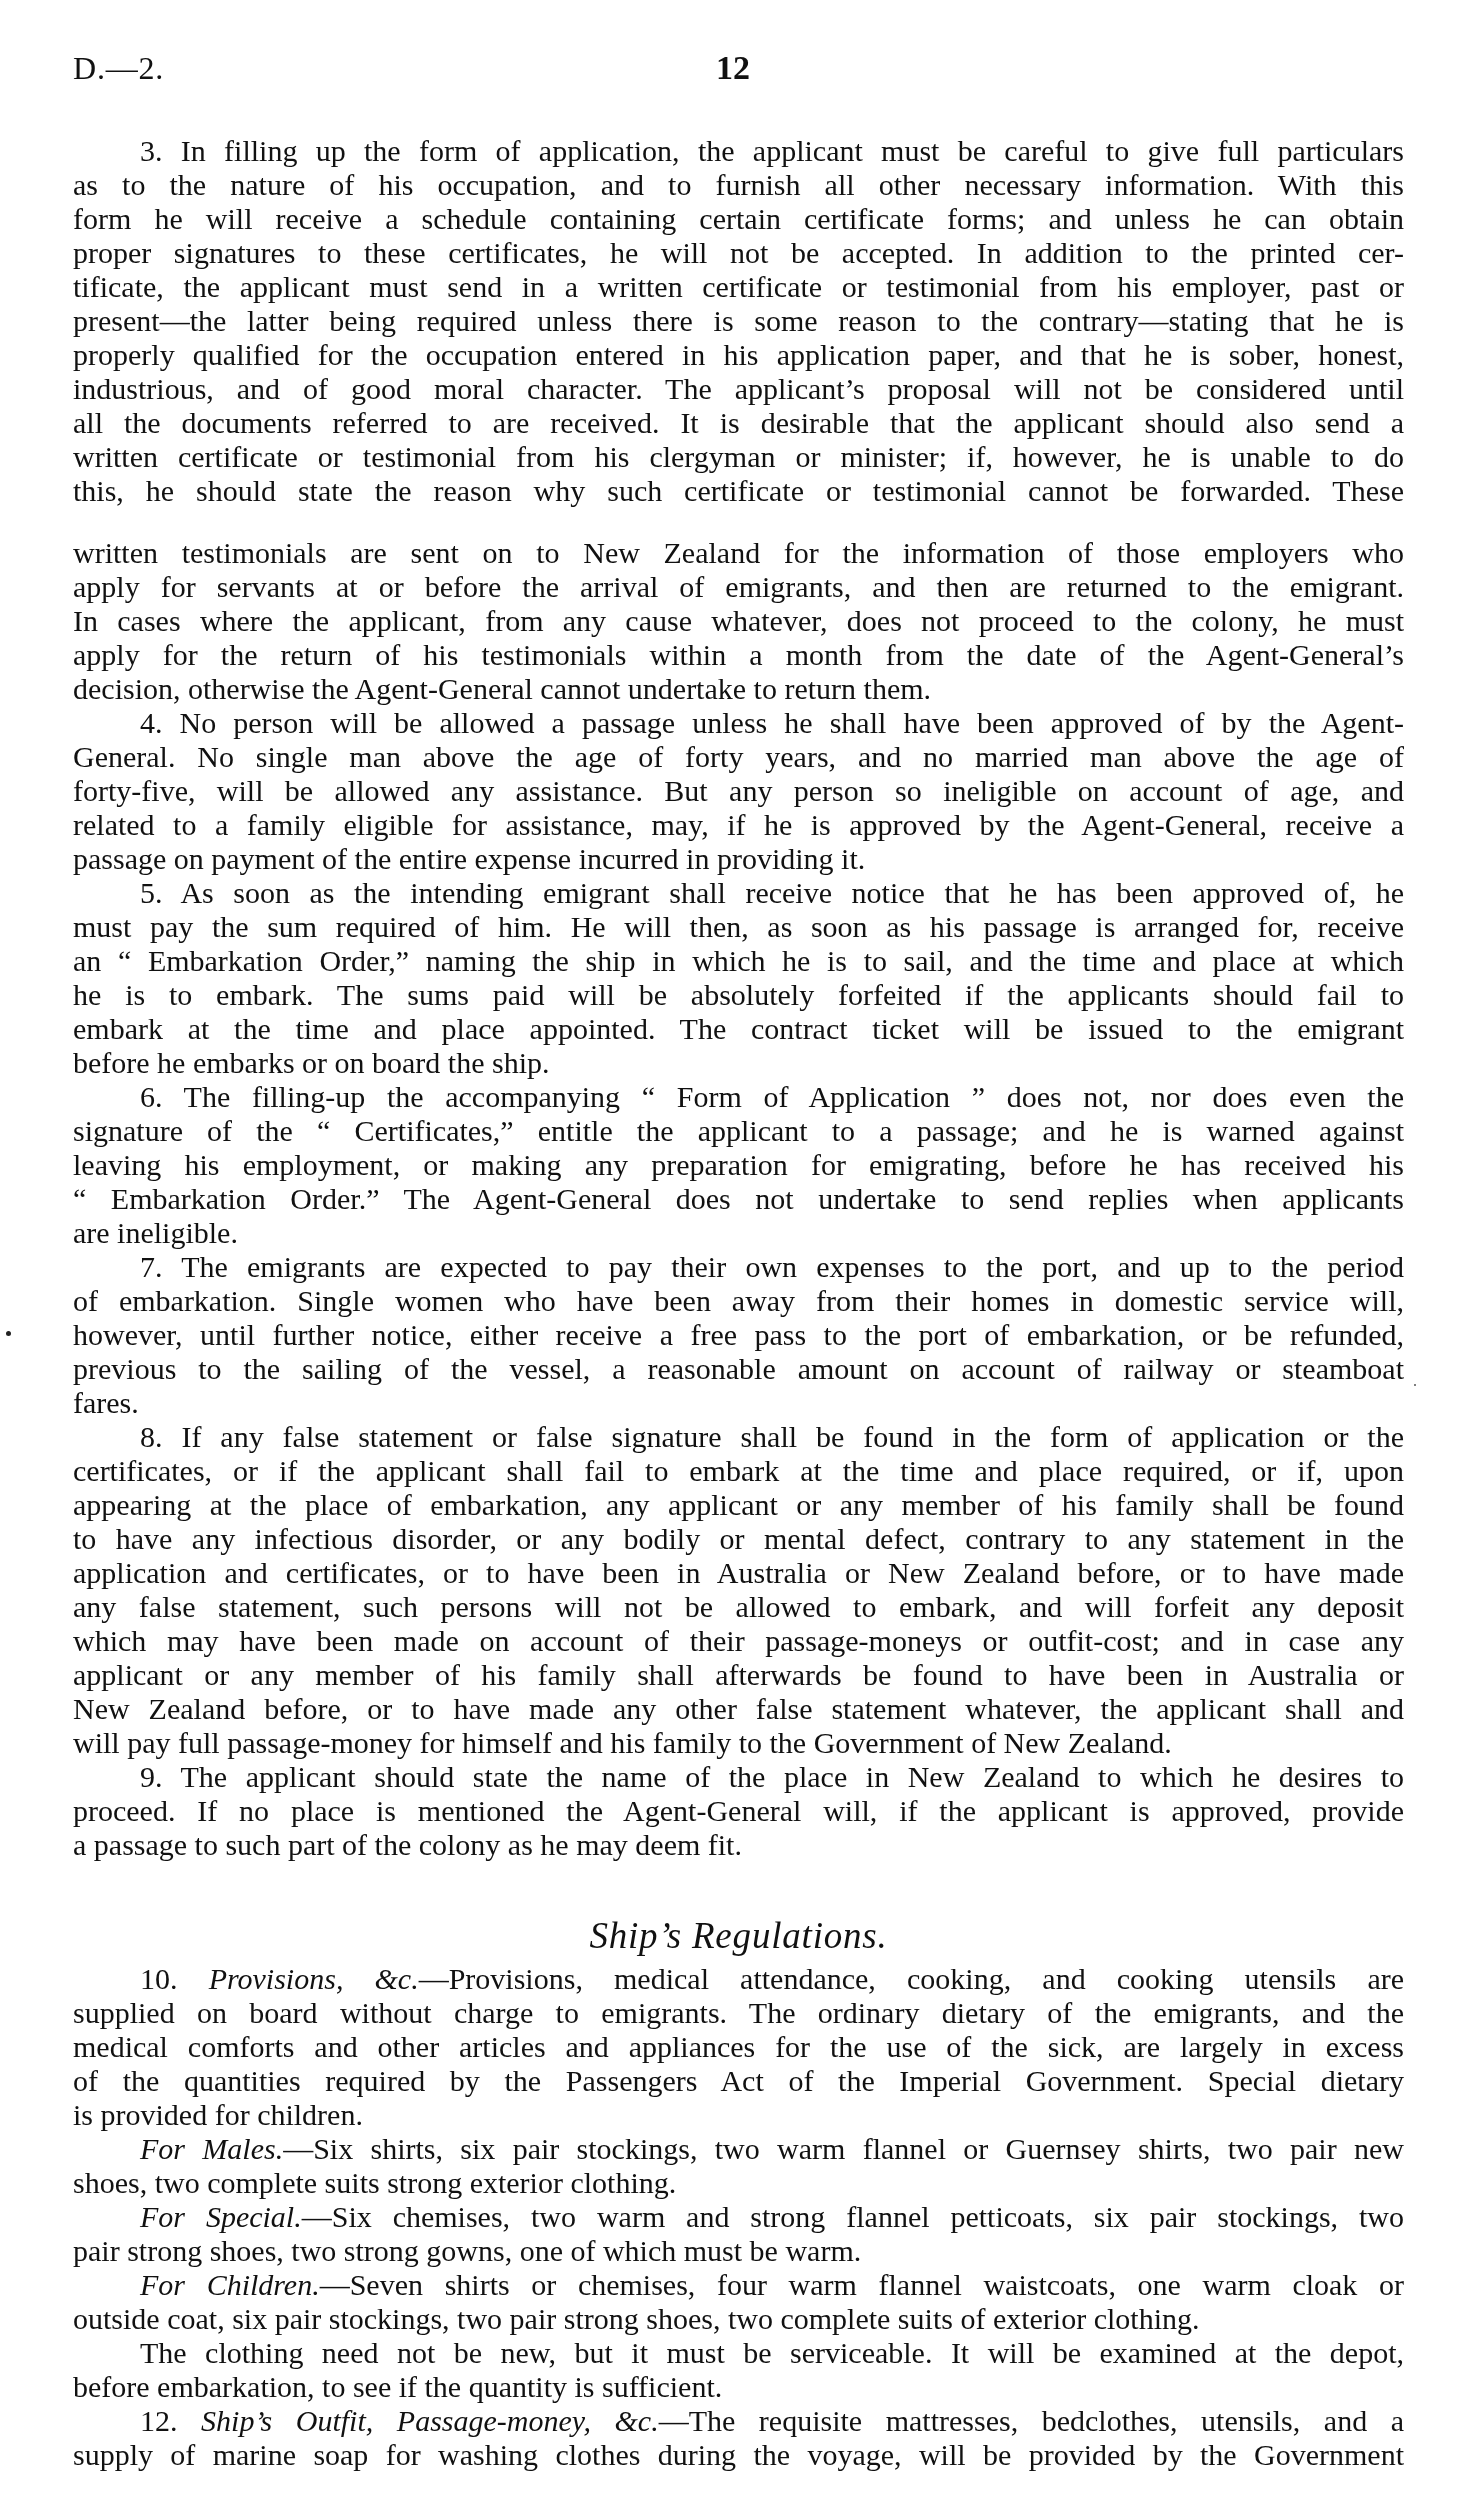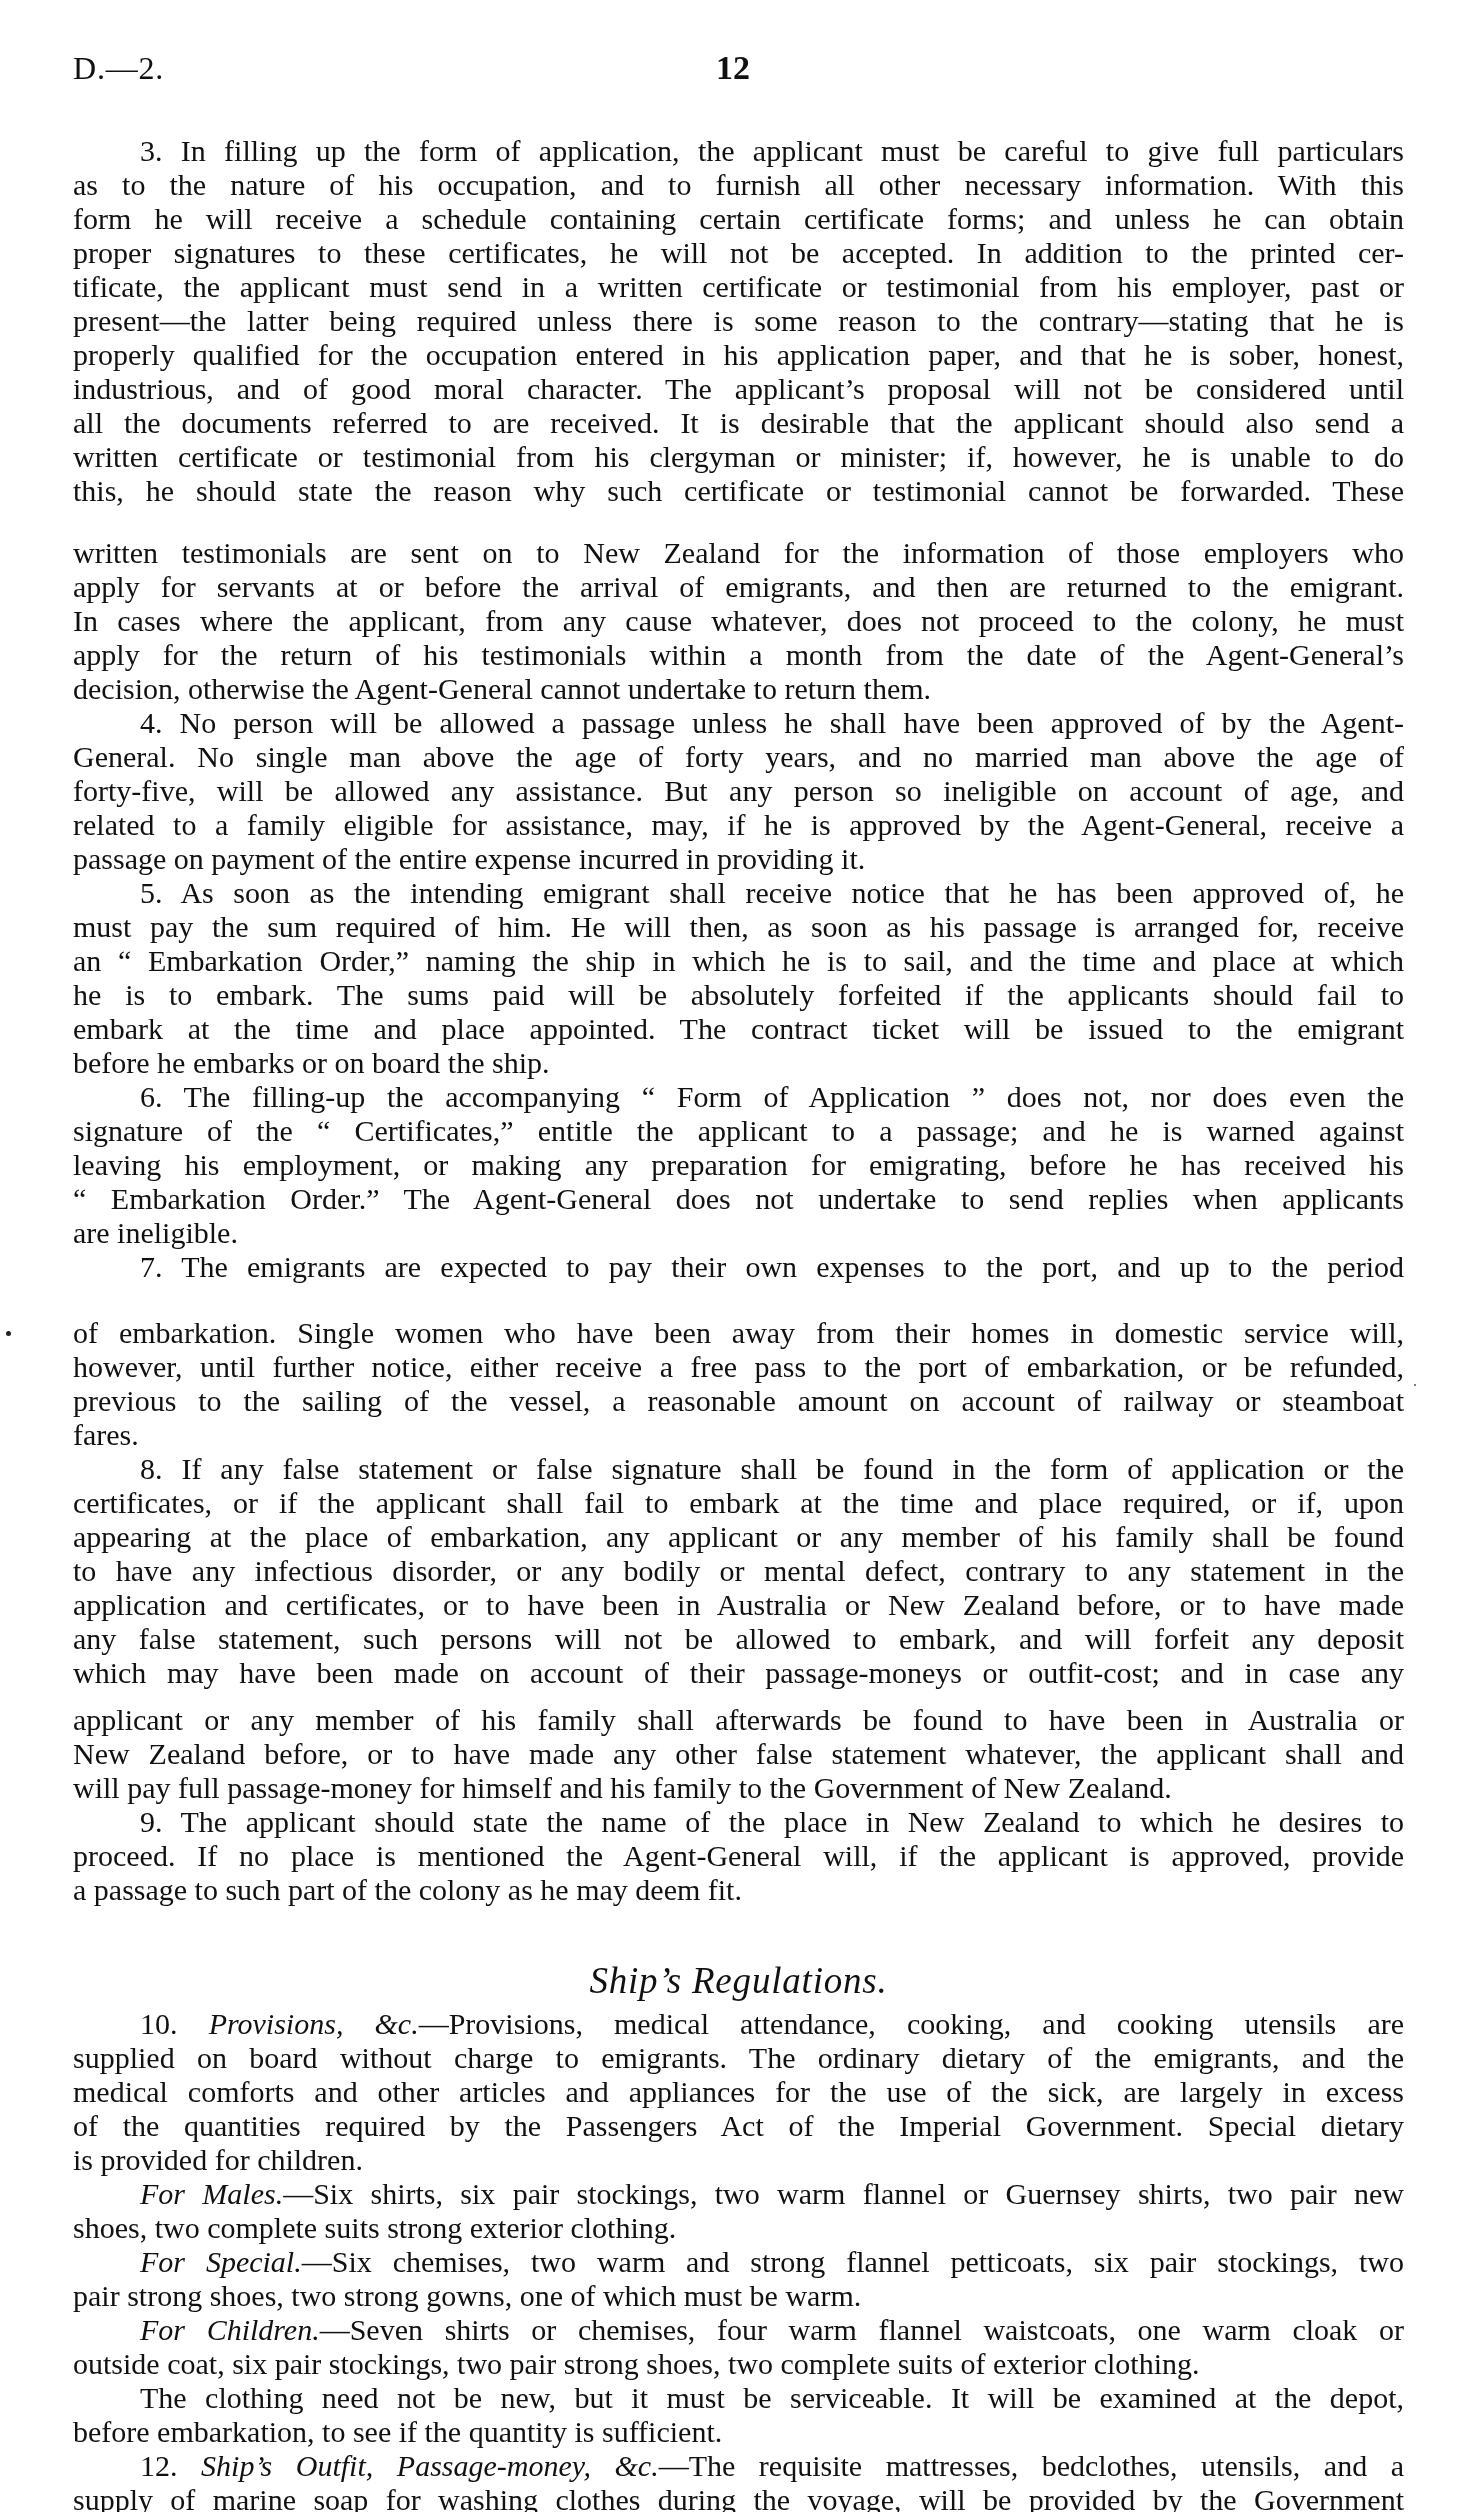--- a/index.html
+++ b/index.html
@@ -198,21 +198,21 @@
         </div>
         <div class="line last" style="white-space: normal;">
           <span style="display: block; text-align: justify; text-align-last: left; white-space: normal;">are ineligible.</span>
         </div>
       </div>
       <div class="para">
         <div class="line indent" style="white-space: normal;">
           <span style="display: block; text-align: justify; text-align-last: justify; white-space: normal;">7. The emigrants are expected to pay their own expenses to the port, and up to the period</span>
         </div>
         <div class="line" style="white-space: normal;">
-          <span style="display: block; text-align: justify; text-align-last: justify; white-space: normal; margin-top: 32px;">of embarkation. Single women who have been away from their homes in domestic service will,</span>
+          <span style="display: block; text-align: justify; text-align-last: justify; white-space: normal;">of embarkation. Single women who have been away from their homes in domestic service will,</span>
         </div>
         <div class="line" style="white-space: normal;">
           <span style="display: block; text-align: justify; text-align-last: justify; white-space: normal;">however, until further notice, either receive a free pass to the port of embarkation, or be refunded,</span>
         </div>
         <div class="line" style="white-space: normal;">
           <span style="display: block; text-align: justify; text-align-last: justify; white-space: normal;">previous to the sailing of the vessel, a reasonable amount on account of railway or steamboat</span>
         </div>
         <div class="line last" style="white-space: normal;">
           <span style="display: block; text-align: justify; text-align-last: left; white-space: normal;">fares.</span>
         </div>
@@ -232,21 +232,21 @@
         </div>
         <div class="line" style="white-space: normal;">
           <span style="display: block; text-align: justify; text-align-last: justify; white-space: normal;">application and certificates, or to have been in Australia or New Zealand before, or to have made</span>
         </div>
         <div class="line" style="white-space: normal;">
           <span style="display: block; text-align: justify; text-align-last: justify; white-space: normal;">any false statement, such persons will not be allowed to embark, and will forfeit any deposit</span>
         </div>
         <div class="line" style="white-space: normal;">
           <span style="display: block; text-align: justify; text-align-last: justify; white-space: normal;">which may have been made on account of their passage-moneys or outfit-cost; and in case any</span>
         </div>
-        <div class="line" style="white-space: normal; margin-top: 13px;">
+        <div class="line" style="white-space: normal;">
           <span style="display: block; text-align: justify; text-align-last: justify; white-space: normal;">applicant or any member of his family shall afterwards be found to have been in Australia or</span>
         </div>
         <div class="line" style="white-space: normal;">
           <span style="display: block; text-align: justify; text-align-last: justify; white-space: normal;">New Zealand before, or to have made any other false statement whatever, the applicant shall and</span>
         </div>
         <div class="line last" style="white-space: normal;">
           <span style="display: block; text-align: justify; text-align-last: left; white-space: normal;">will pay full passage-money for himself and his family to the Government of New Zealand.</span>
         </div>
       </div>
       <div class="para">

